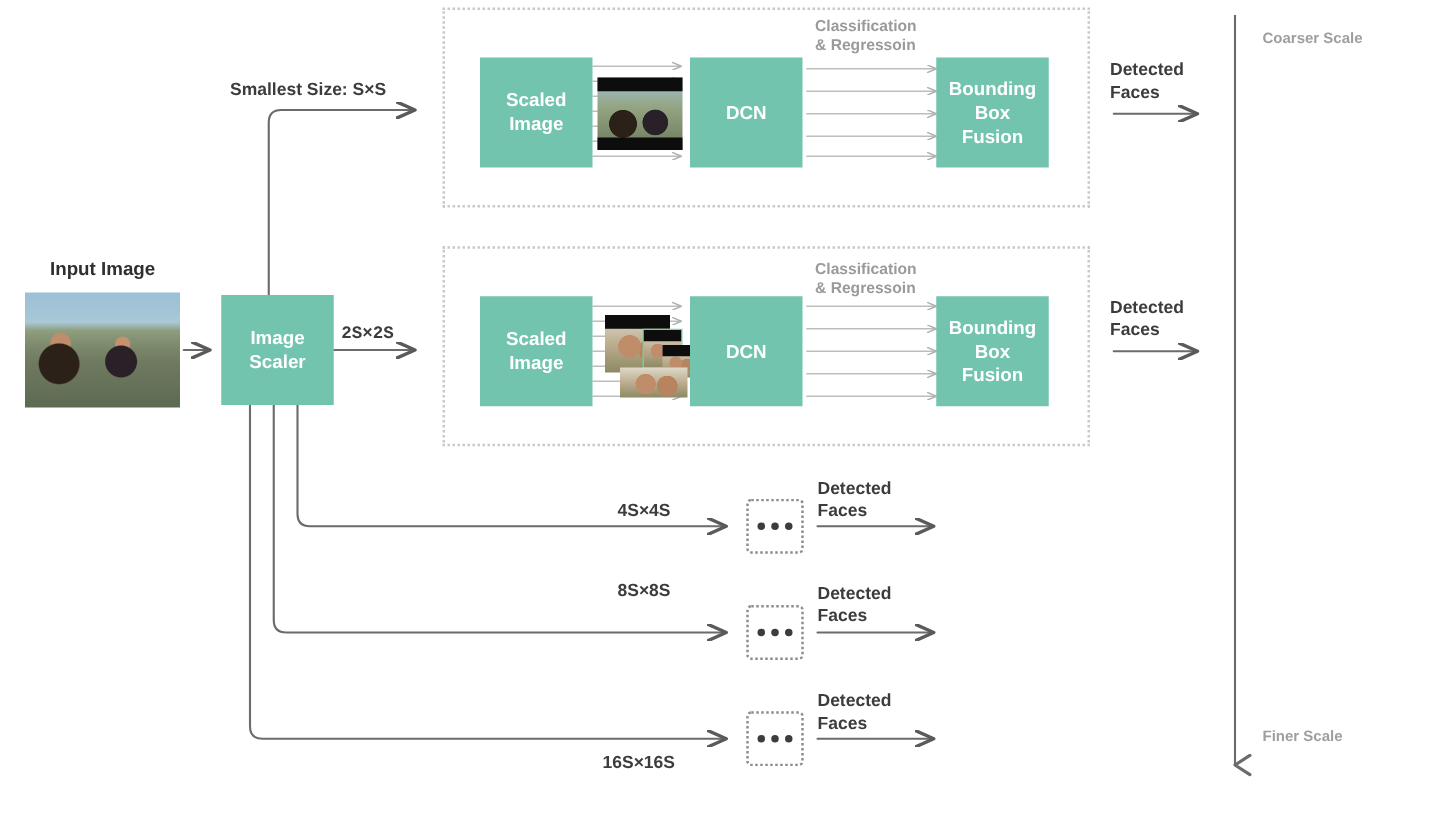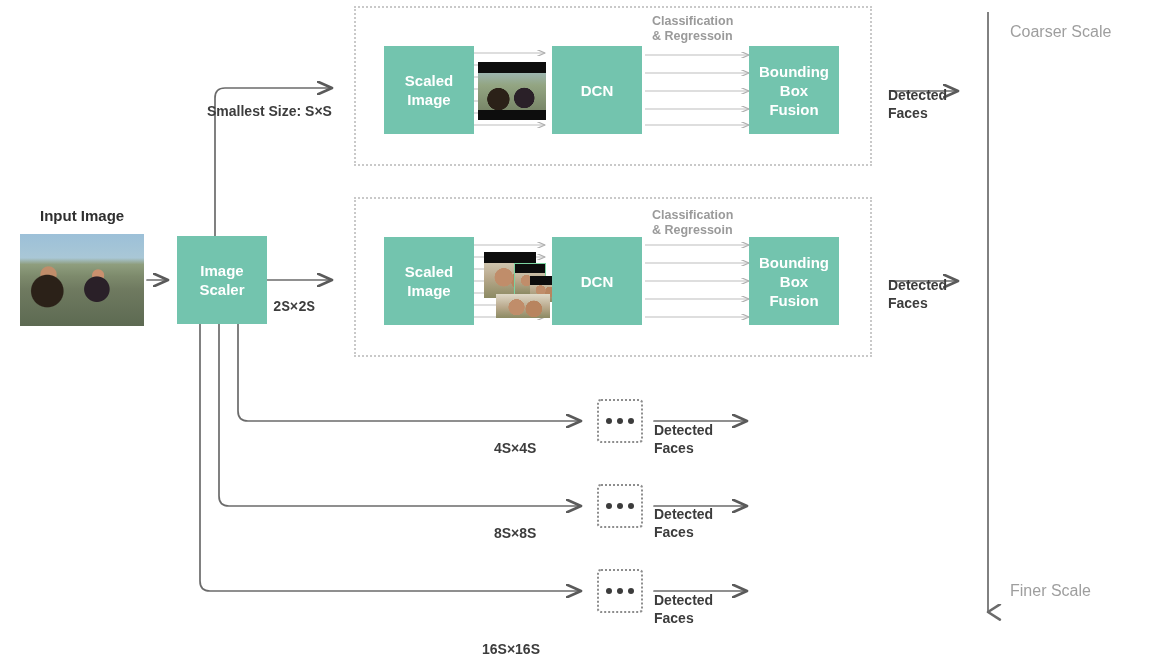--- a/index.html
+++ b/index.html
@@ -14,39 +14,38 @@
   
   .abs { position: absolute; }
 
   
   .lbl-dark {
     color: #3c3c3c;
     font-size: 14px;
     font-weight: bold;
     line-height: 18px;
     white-space: pre;
-    margin-top: 40px;
   }
   .lbl-title {
     color: #2f2f2f;
     font-size: 15px;
     font-weight: bold;
     white-space: pre;
   }
   .lbl-muted {
     color: #9a9a9a;
     font-size: 12.5px;
     font-weight: bold;
     line-height: 15px;
     white-space: pre;
   }
   .lbl-scale {
     color: #9e9e9e;
-    font-size: 16px;
-    font-weight: normal;
+    font-size: 12px;
+    font-weight: bold;
     white-space: pre;
   }
 
   
   .tealbox {
     background: #73c4ae;
     color: #ffffff;
     font-size: 15px;
     font-weight: bold;
     line-height: 19px;
@@ -175,24 +174,24 @@
 
     <line x1="988" y1="12" x2="988" y2="612" stroke="#6b6b6b" stroke-width="1.7" marker-end="url(#ah-axis)"></line>
   </svg>
 
   <div class="abs lbl-title" style="left:40px; top:207px;text-align:center;">Input Image</div>
   <div class="abs photo" style="left:20px; top:234px; width:124px; height:92px;"></div>
 
   <div class="abs tealbox" style="left:177px; top:236px; width:90px; height:88px;">Image
 Scaler</div>
 
-  <div class="abs lbl-dark" style="left:207px; top:62px;">Smallest Size: S×S</div>
+  <div class="abs lbl-dark" style="left:184px; top:62px;">Smallest Size: S×S</div>
   <div class="abs lbl-dark" style="left:273px; top:258px;font-family:Liberation Mono, monospace;">2S×2S</div>
   <div class="abs lbl-dark" style="left:494px; top:399px;">4S×4S</div>
-  <div class="abs lbl-dark" style="left:494px; top:484px;text-align:center;">8S×8S</div>
+  <div class="abs lbl-dark" style="left:494px; top:463px;text-align:center;">8S×8S</div>
   <div class="abs lbl-dark" style="left:482px; top:600px;">16S×16S</div>
 
   <div class="abs dotted-panel" style="left:354px; top:6px; width:518px; height:160px;"></div>
 
   <div class="abs tealbox" style="left:384px; top:46px; width:90px; height:88px;">Scaled
 Image</div>
   <div class="abs photo-sm" style="left:478px; top:62px; width:68px; height:58px;"></div>
   <div class="abs bar-black" style="left:478px; top:62px; width:68px; height:11px;"></div>
   <div class="abs bar-black" style="left:478px; top:110px; width:68px; height:10px;"></div>
 

